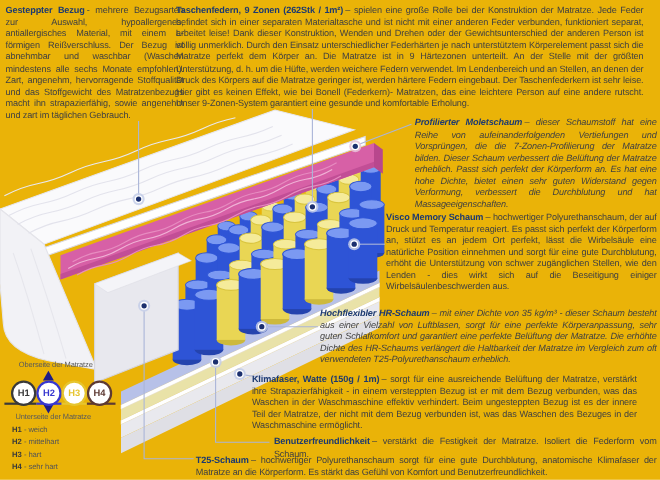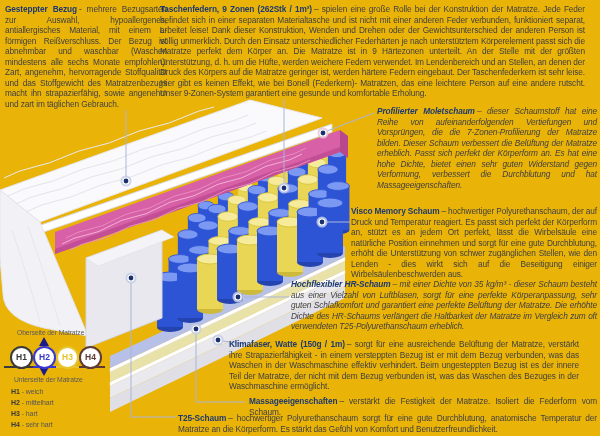--- a/index.html
+++ b/index.html
@@ -191,38 +191,38 @@
   </div>
 
   <div class="para" style="left:160px;top:4px;width:425px;">
     <span class="ttl">Taschenfedern, 9 Zonen (262Stk / 1m²)</span><span>– spielen eine große Rolle bei der Konstruktion der Matratze. Jede Feder befindet sich in einer separaten Materialtasche und ist nicht mit einer anderen Feder verbunden, funktioniert separat, arbeitet leise! Dank dieser Konstruktion, Wenden und Drehen oder der Gewichtsunterschied der anderen Person ist völlig unmerklich. Durch den Einsatz unterschiedlicher Federhärten je nach unterstütztem Körperelement passt sich die Matratze perfekt dem Körper an. Die Matratze ist in 9 Härtezonen unterteilt. An der Stelle mit der größten Unterstützung, d. h. um die Hüfte, werden weichere Federn verwendet. Im Lendenbereich und an Stellen, an denen der Druck des Körpers auf die Matratze geringer ist, werden härtere Federn eingebaut. Der Taschenfederkern ist sehr leise. Hier gibt es keinen Effekt, wie bei Bonell (Federkern)- Matratzen, das eine leichtere Person auf eine andere rutscht. Unser 9-Zonen-System garantiert eine gesunde und komfortable Erholung.</span>
   </div>
 
   <div class="para" style="left:377px;top:106px;width:220px;font-style:italic;">
     <span class="ttl">Profilierter Moletschaum</span><span>– dieser Schaumstoff hat eine Reihe von aufeinanderfolgenden Vertiefungen und Vorsprüngen, die die 7-Zonen-Profilierung der Matratze bilden. Dieser Schaum verbessert die Belüftung der Matratze erheblich. Passt sich perfekt der Körperform an. Es hat eine hohe Dichte, bietet einen sehr guten Widerstand gegen Verformung, verbessert die Durchblutung und hat Massageeigenschaften.</span>
   </div>
 
-  <div class="para" style="left:351px;top:206px;width:246px;">
+  <div class="para" style="left:351px;top:192px;width:246px;">
     <span class="ttl">Visco Memory Schaum</span><span>– hochwertiger Polyurethanschaum, der auf Druck und Temperatur reagiert. Es passt sich perfekt der Körperform an, stützt es an jedem Ort perfekt, lässt die Wirbelsäule eine natürliche Position einnehmen und sorgt für eine gute Durchblutung, erhöht die Unterstützung von schwer zugänglichen Stellen, wie den Lenden - dies wirkt sich auf die Beseitigung einiger Wirbelsäulenbeschwerden aus.</span>
   </div>
 
   <div class="para" style="left:291px;top:279px;width:306px;font-style:italic;">
     <span class="ttl">Hochflexibler HR-Schaum</span><span>– mit einer Dichte von 35 kg/m³ - dieser Schaum besteht aus einer Vielzahl von Luftblasen, sorgt für eine perfekte Körperanpassung, sehr guten Schlafkomfort und garantiert eine perfekte Belüftung der Matratze. Die erhöhte Dichte des HR-Schaums verlängert die Haltbarkeit der Matratze im Vergleich zum oft verwendeten T25-Polyurethanschaum erheblich.</span>
   </div>
 
   <div class="para" style="left:229px;top:339px;width:350px;">
     <span class="ttl">Klimafaser, Watte (150g / 1m)</span><span>– sorgt für eine ausreichende Belüftung der Matratze, verstärkt ihre Strapazierfähigkeit - in einem versteppten Bezug ist er mit dem Bezug verbunden, was das Waschen in der Waschmaschine effektiv verhindert. Beim ungesteppten Bezug ist es der innere Teil der Matratze, der nicht mit dem Bezug verbunden ist, was das Waschen des Bezuges in der Waschmaschine ermöglicht.</span>
   </div>
 
   <div class="para" style="left:249px;top:396px;width:348px;">
-    <span class="ttl">Massageeigenschaften</span><span>– verstärkt die Festigkeit der Matratze. Isoliert die Federform vom Schaum.</span>
+    <span class="ttl">Benutzerfreundlichkeit</span><span>– verstärkt die Festigkeit der Matratze. Isoliert die Federform vom Schaum.</span>
   </div>
 
   <div class="para" style="left:178px;top:413px;width:419px;">
-    <span class="ttl">T25-Schaum</span><span>– hochwertiger Polyurethanschaum sorgt für eine gute Durchblutung, anatomische Temperatur der Matratze an die Körperform. Es stärkt das Gefühl von Komfort und Benutzerfreundlichkeit.</span>
+    <span class="ttl">T25-Schaum</span><span>– hochwertiger Polyurethanschaum sorgt für eine gute Durchblutung, anatomische Klimafaser der Matratze an die Körperform. Es stärkt das Gefühl von Komfort und Benutzerfreundlichkeit.</span>
   </div>
 
   <div>
     <div class="lgd-label" style="left:17px;top:329px;">Oberseite der Matratze</div>
 
     <div class="arrow arrow-up"></div>
     <div class="arrow arrow-down"></div>
 
     <div class="zone z0" style="left:10px;top:346px;">H1</div>
     <div class="zone z1" style="left:33px;top:346px;">H2</div>

